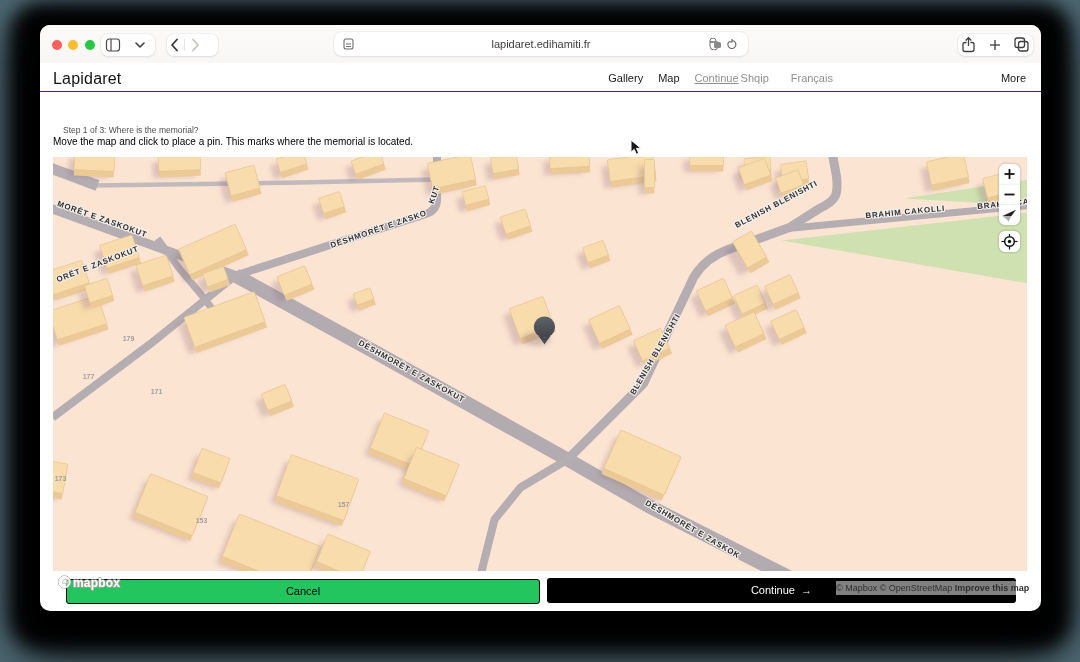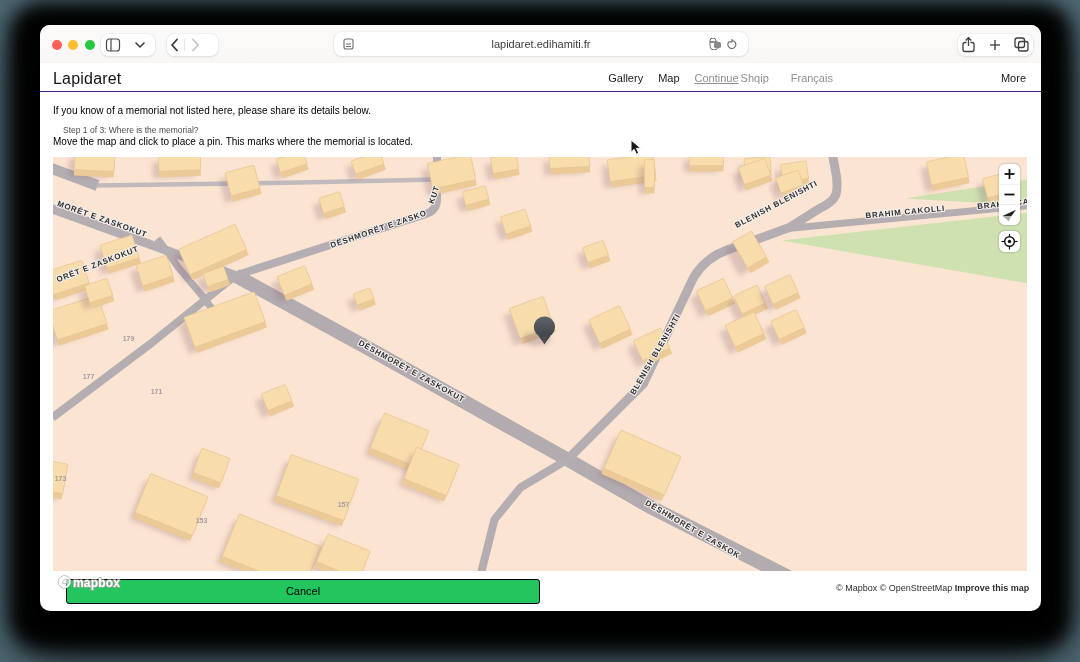--- a/index.html
+++ b/index.html
@@ -71,21 +71,20 @@
      <rect x="57" y="4" width="9.5" height="9.5" rx="2.2"></rect>
      <rect x="60.5" y="7.5" width="9.5" height="9.5" rx="2.2"></rect>
     </g>
    </svg>
   </div>
  </div>
  <div id="hdr">
   <span id="title">Lapidaret</span>
   <div id="nav"><span style="margin-left:12px">Gallery</span><span>Map</span><span class="gray" style="text-decoration:underline">Continue</span><span class="gray" style="margin-left:2px">Shqip</span><span class="gray" style="margin-left:22px">Français</span><span style="margin-left:168px">More</span></div>
  </div>
- <div class="p1">If you know of a memorial not listed here, please share its details below.</div>
  <div class="p2">Step 1 of 3: Where is the memorial?</div>
  <div class="p3">Move the map and click to place a pin. This marks where the memorial is located.</div>
  <div id="map"><svg width="974" height="414" viewBox="0 0 974 414" font-family="'Liberation Sans',sans-serif">
 <defs>
 <filter id="bs" x="-60%" y="-60%" width="220%" height="220%">
             <feGaussianBlur stdDeviation="2.6"></feGaussianBlur>
           </filter>
 <linearGradient id="pg" x1="0" y1="0" x2="0" y2="1">
             <stop offset="0" stop-color="#5e636a"></stop>
             <stop offset="1" stop-color="#40444a"></stop>
@@ -496,20 +495,21 @@
    <circle cx="10.5" cy="10.5" r="1.7" fill="#111"></circle>
    <g stroke="#111" stroke-width="1.2">
           <line x1="10.5" y1="3" x2="10.5" y2="5.2"></line>
           <line x1="10.5" y1="16" x2="10.5" y2="18.5"></line>
    <line x1="2.5" y1="10.5" x2="5" y2="10.5"></line>
           <line x1="16" y1="10.5" x2="18.5" y2="10.5"></line>
         </g>
   </svg>
  </div>
  <div id="cancel">Cancel</div>
+ <div id="cont">Continue&nbsp;&nbsp;→</div>
  <div id="attrib">© Mapbox © OpenStreetMap <b>Improve this map</b></div>
  <div id="logo">
   <svg width="66" height="18" viewBox="0 0 66 18">
    <text x="16" y="13.5" font-size="12" font-weight="bold" letter-spacing="0.2" fill="#fff" stroke="#aaa39f" stroke-width="1.6" paint-order="stroke" stroke-linejoin="round" font-family="'Liberation Sans',sans-serif">mapbox</text>
    <circle cx="7.5" cy="9" r="6.2" fill="rgba(255,255,255,0.55)" stroke="#aaa39f" stroke-width="1"></circle>
    <circle cx="7.5" cy="9" r="5.4" fill="none" stroke="#fff" stroke-width="1.3"></circle>
    <path d="M9.8,6.2 c-2.6,-0.4 -4.6,1.6 -4.2,4.2 l4.2,0 Z" fill="#fff" stroke="#8b8480" stroke-width="0.5"></path>
   </svg>
  </div>
 </div>

